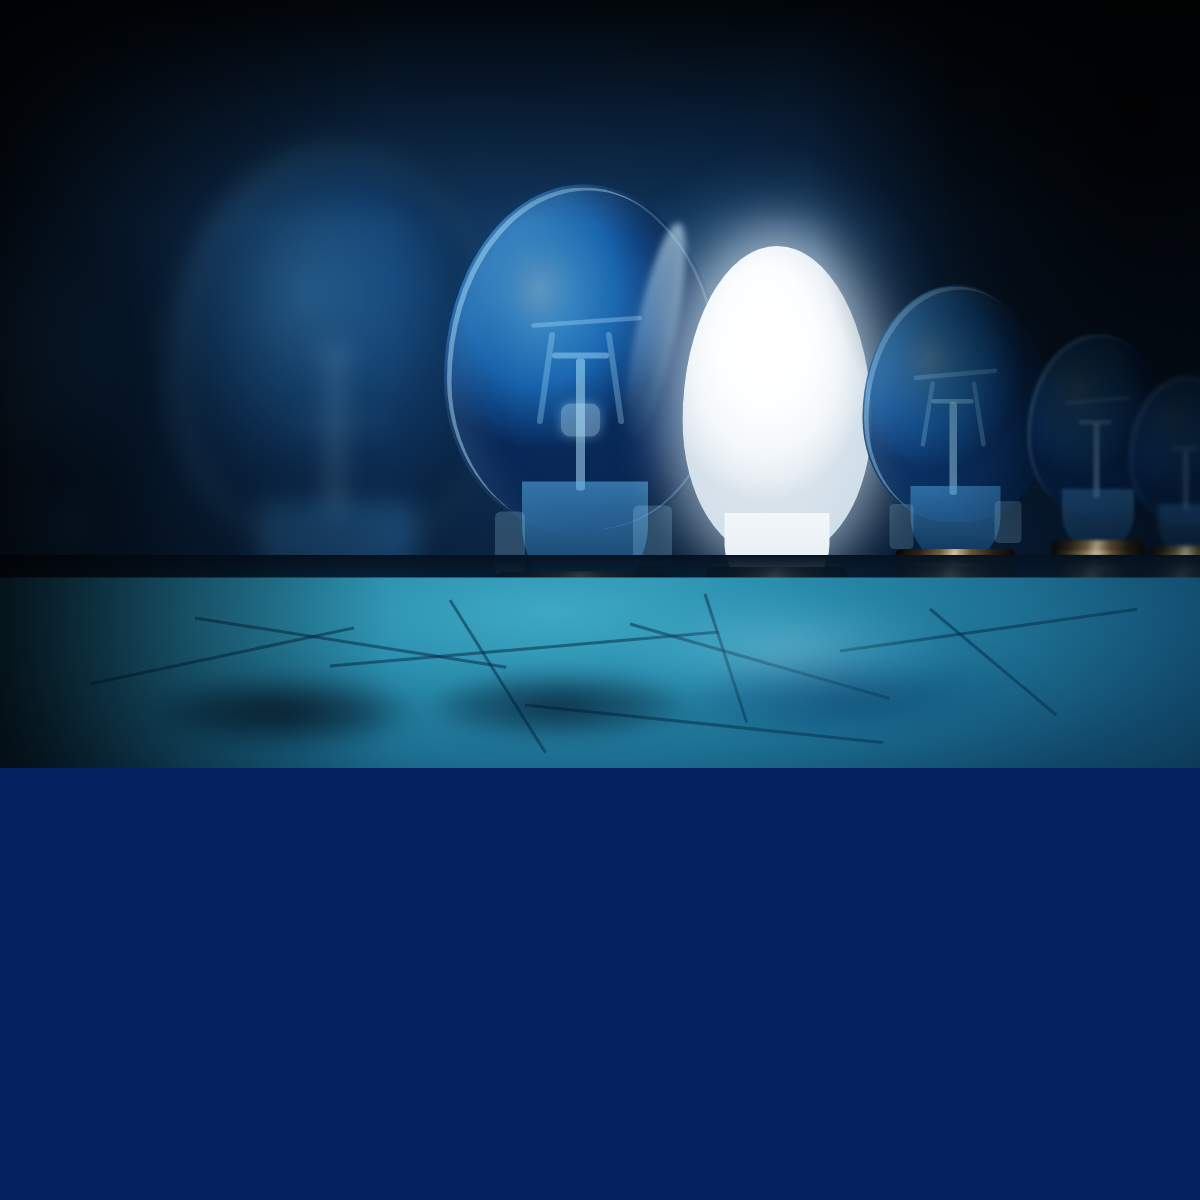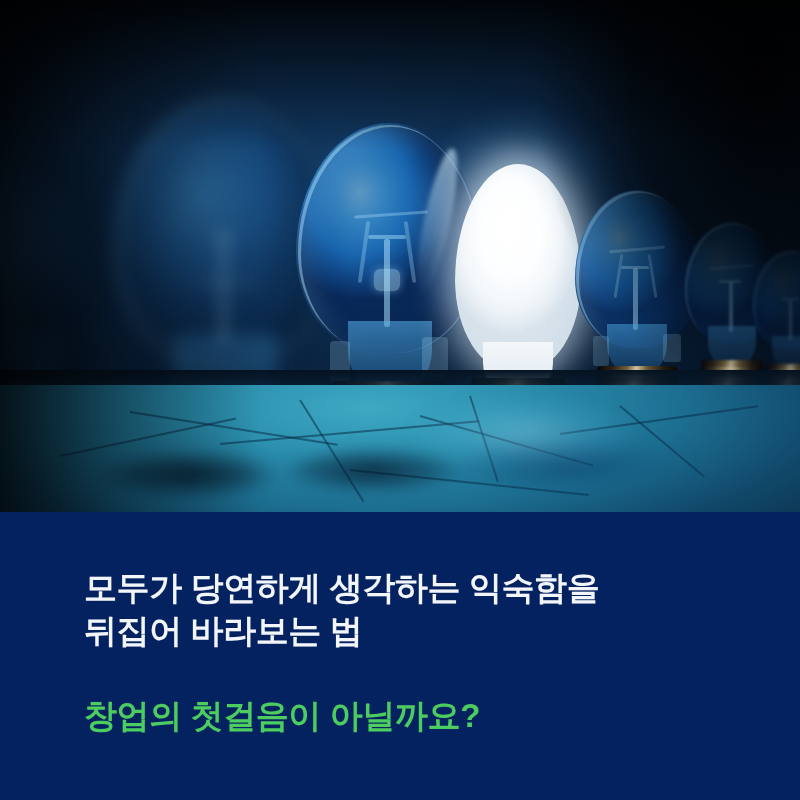--- a/index.html
+++ b/index.html
@@ -265,18 +265,15 @@
     <div class="halo" style="left:398px;top:398px;width:300px;height:100px;
       background:radial-gradient(50% 50% at 42% 36%, rgba(185,236,255,.30) 0%, rgba(110,200,240,.14) 48%, rgba(50,150,200,0) 78%);filter:blur(8px);"></div>
 
     <div class="amb" id="amb-rightdark"></div>
     <div class="amb" id="amb-topdark"></div>
     <div class="amb" id="amb-leftdark"></div>
   </div>
 
   <div id="panel"></div>
 
-  <div id="headline">모두가 당연하게 생각하는 익숙함을
-뒤집어 바라보는 법</div>
-
-  <div id="subline">창업의 첫걸음이 아닐까요?</div>
+
 
 </div>
 
 </body></html>

